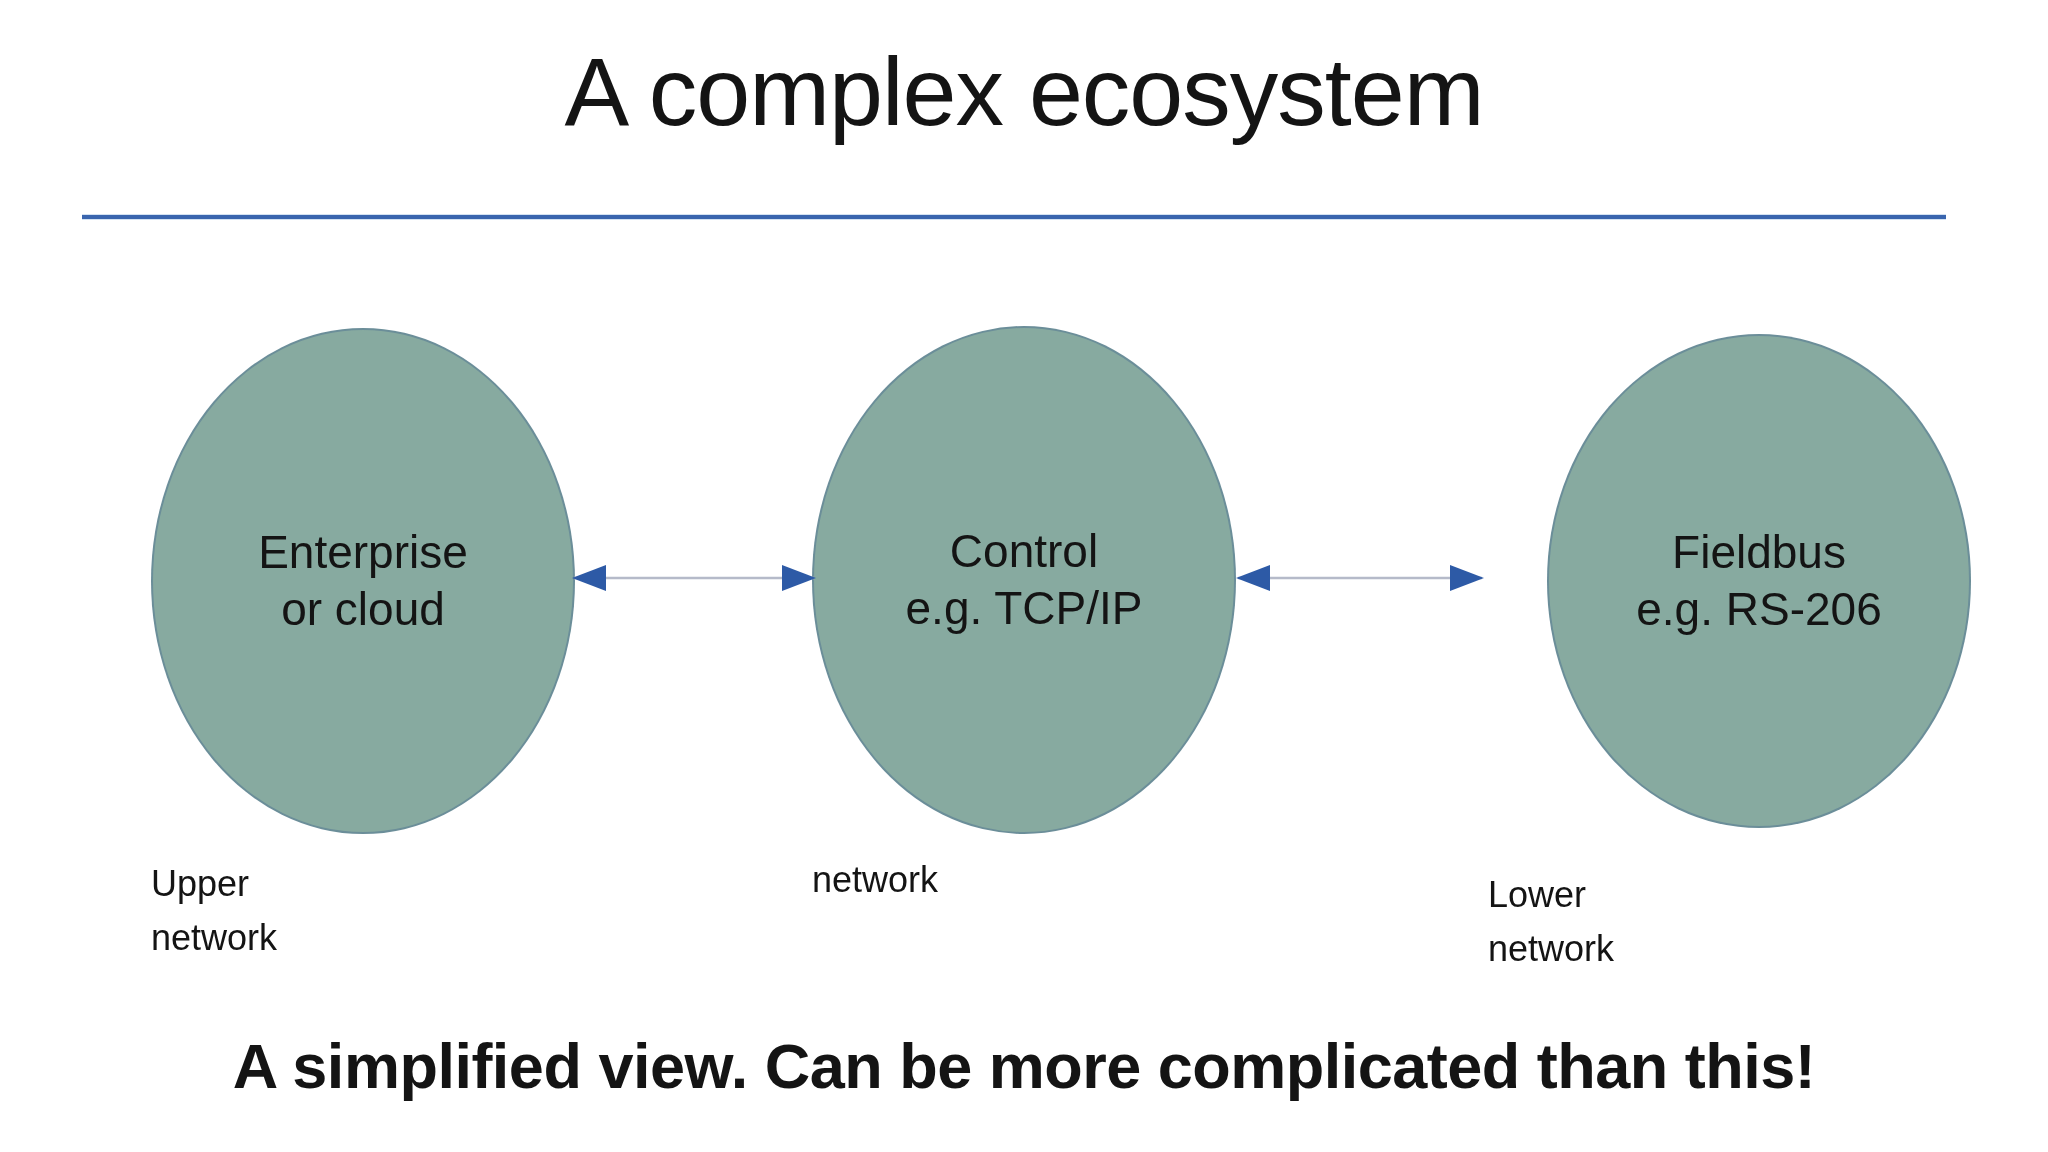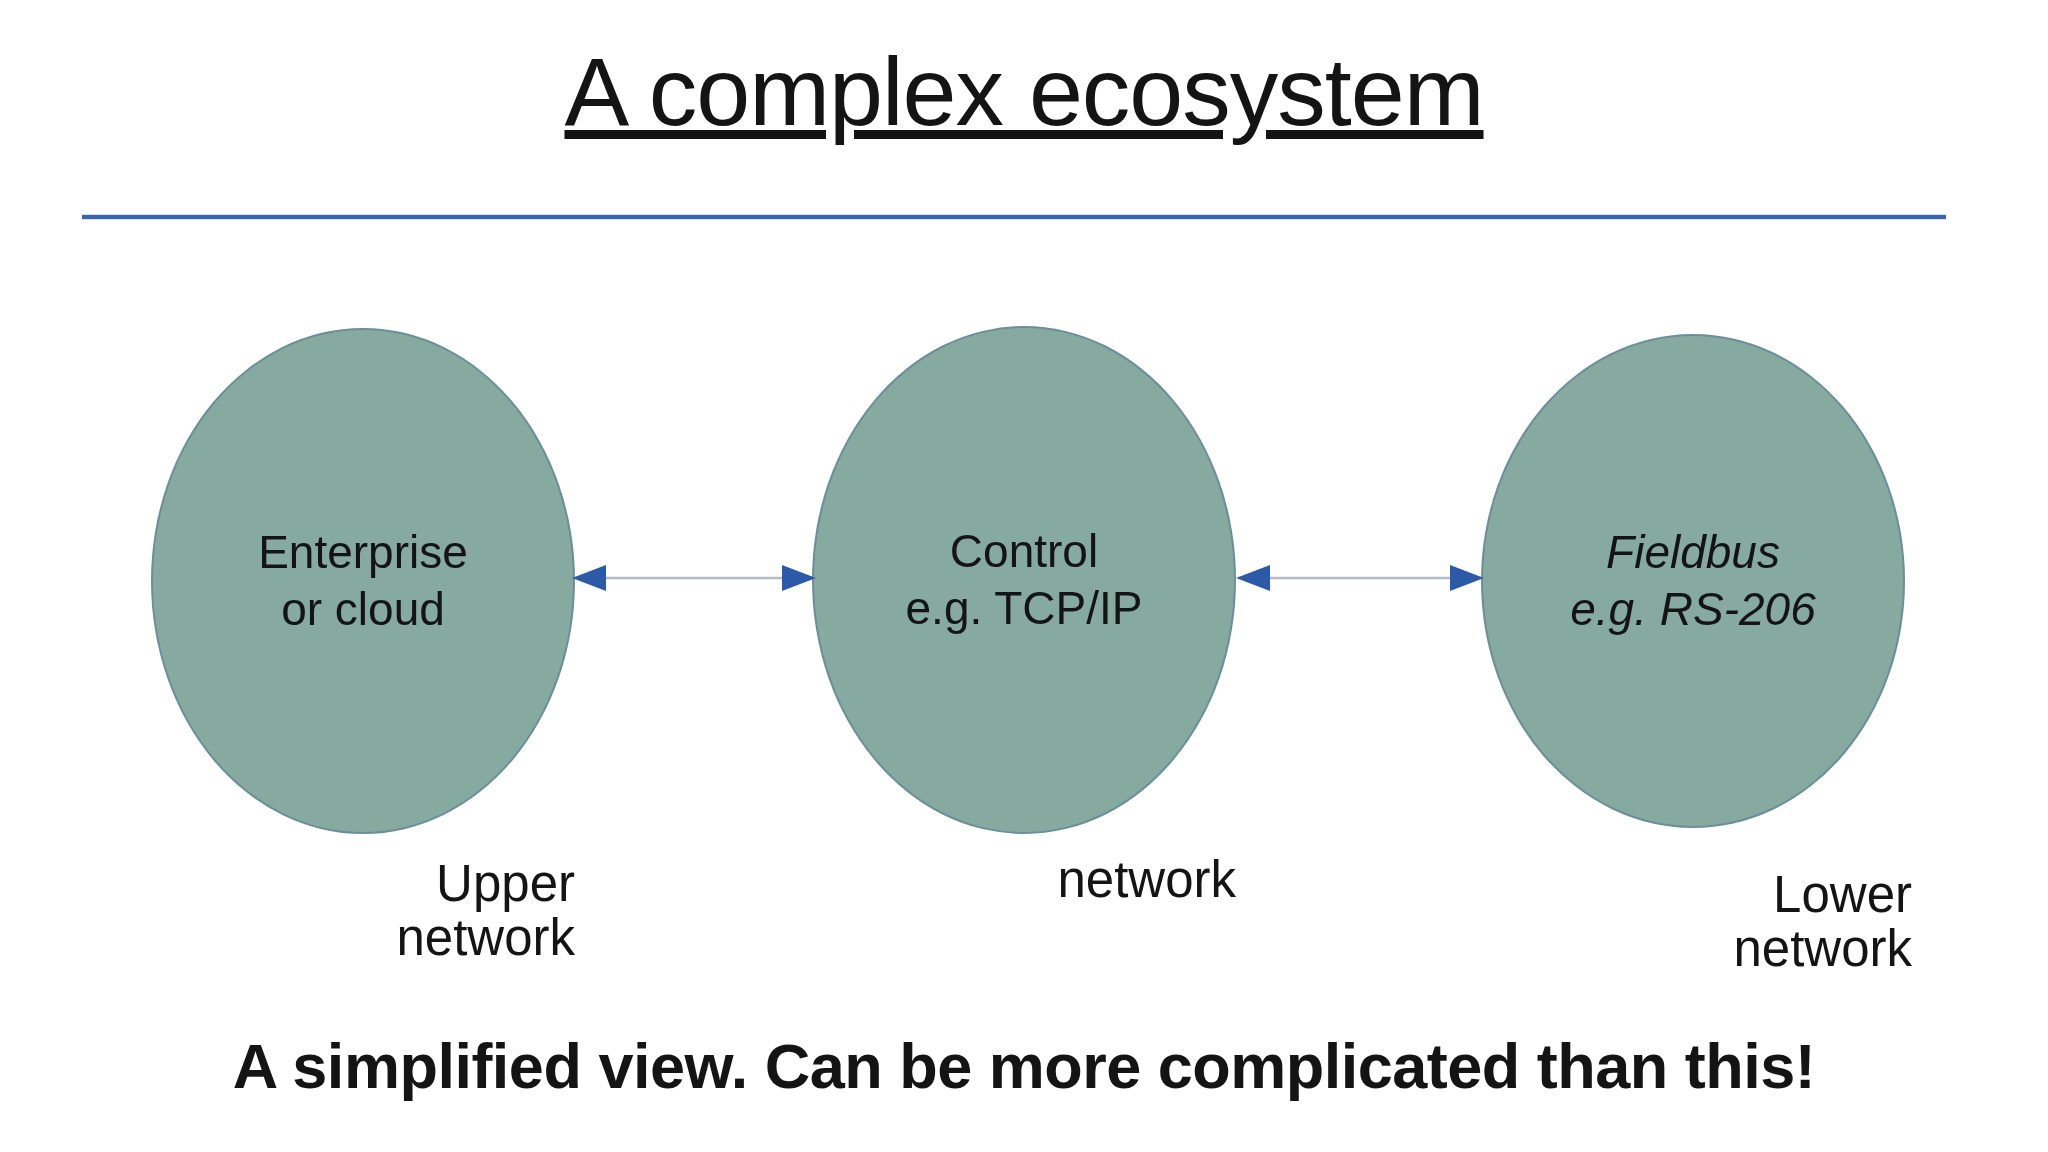--- a/index.html
+++ b/index.html
@@ -20,21 +20,20 @@
     color:var(--text);
     overflow:hidden;
   }
   #slide{position:relative;width:2048px;height:1152px;background:var(--background);}
 
   .title{
     position:absolute;top:36px;left:0;width:2048px;
     text-align:center;
     font-size:97px;font-weight:500;letter-spacing:-1px;
     color:var(--text);
-    text-decoration:underline;
   }
   .title-rule{
     position:absolute;left:82px;top:214px;width:1864px;height:6px;
     background:linear-gradient(to bottom,
       var(--rule-halo) 0 18%,
       var(--rule-core) 18% 82%,
       var(--rule-halo) 82% 100%);
   }
 
   .ellipse{
@@ -43,29 +42,29 @@
     border:2px solid var(--ellipse-stroke);
     border-radius:50%;
     display:flex;flex-direction:column;align-items:center;justify-content:center;
     text-align:center;
   }
   .ellipse .node-line{
     font-size:46px;line-height:57px;color:var(--text);
   }
   #ellipse-enterprise{left:151px;top:328px;width:424px;height:506px;}
   #ellipse-control{left:812px;top:326px;width:424px;height:508px;}
-  #ellipse-fieldbus{left:1481px;top:334px;width:424px;height:494px;font-style:italic;}
+  #ellipse-fieldbus{left:1547px;top:334px;width:424px;height:494px;}
 
   .connector{position:absolute;}
   #connector-1{left:568px;top:556px;}
   #connector-2{left:1232px;top:556px;}
 
   .caption{
-    position:absolute;width:424px;text-align:right;
-    font-size:51px;line-height:54px;color:var(--text);
+    position:absolute;width:424px;text-align:left;
+    font-size:36px;line-height:54px;color:var(--text);
   }
   #caption-upper{left:151px;top:857px;}
   #caption-medium{left:812px;top:853px;}
   #caption-lower{left:1488px;top:868px;}
 
   .footer{
     position:absolute;top:1030px;left:0;width:2048px;
     text-align:center;
     font-size:63px;font-weight:700;letter-spacing:-0.5px;
     color:var(--text);

